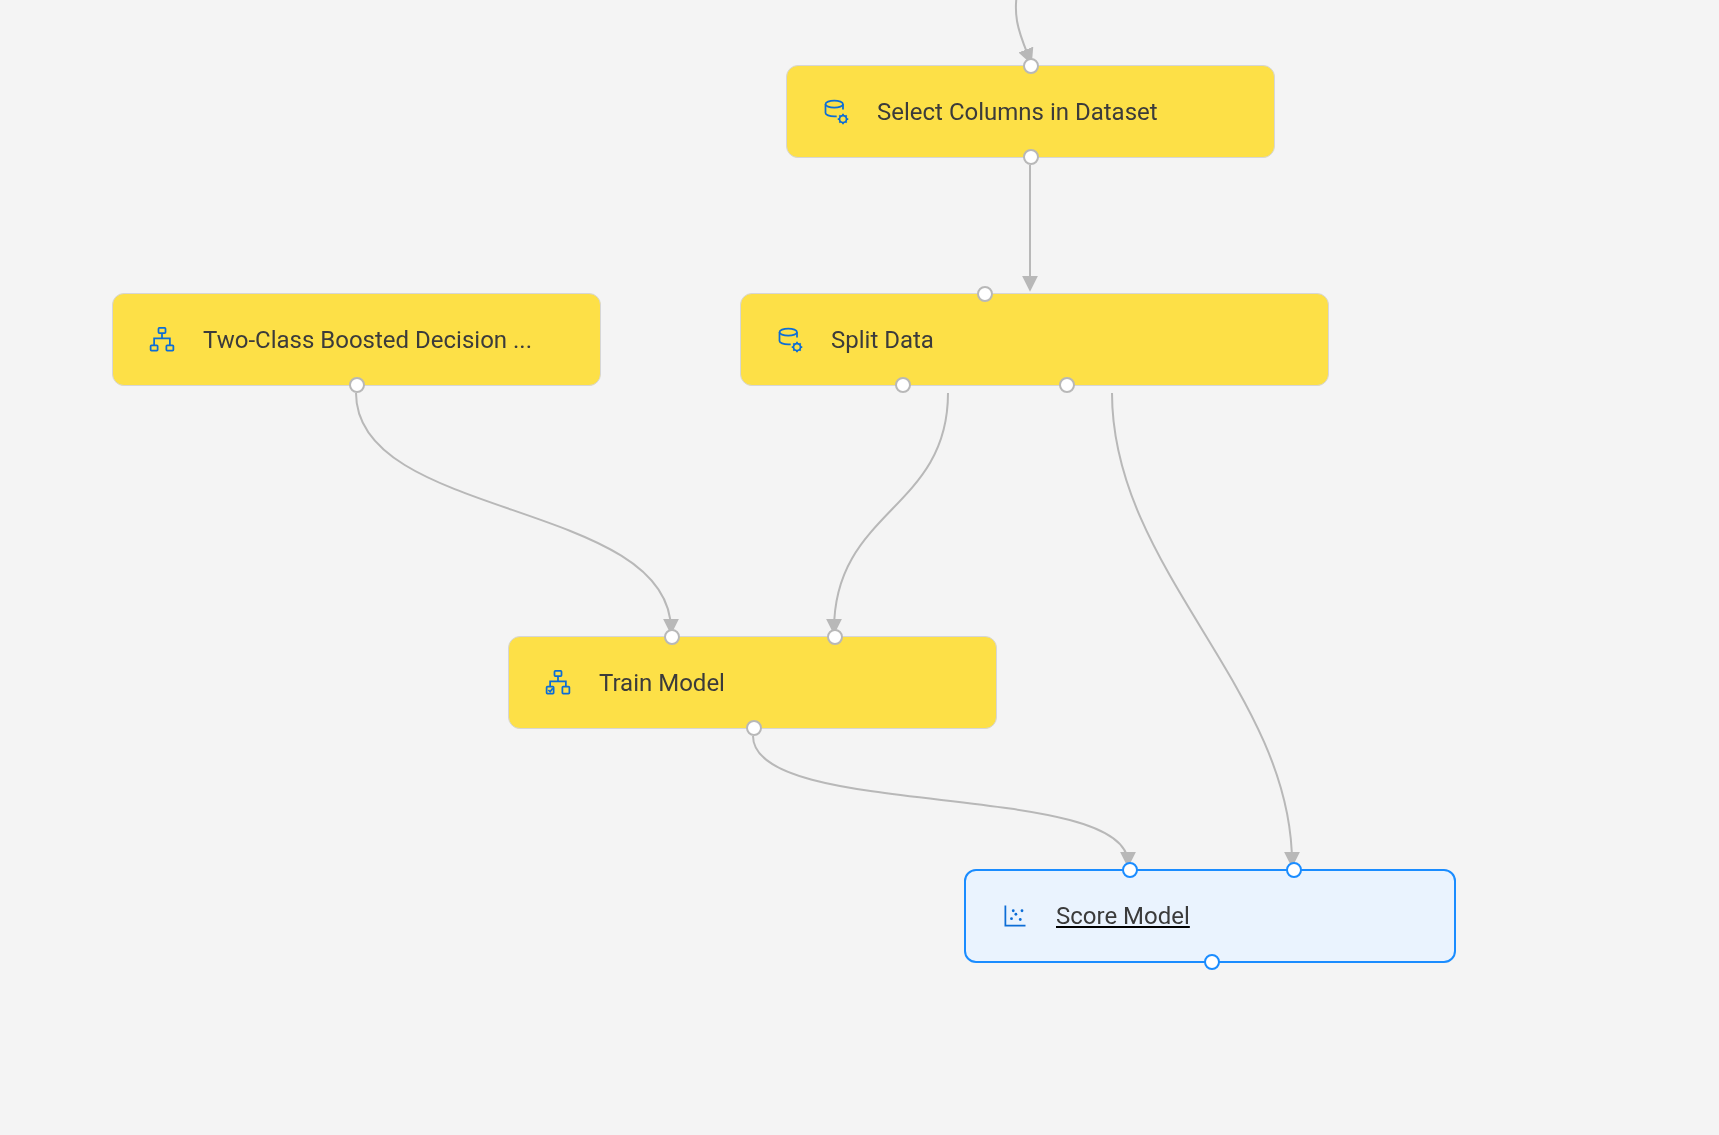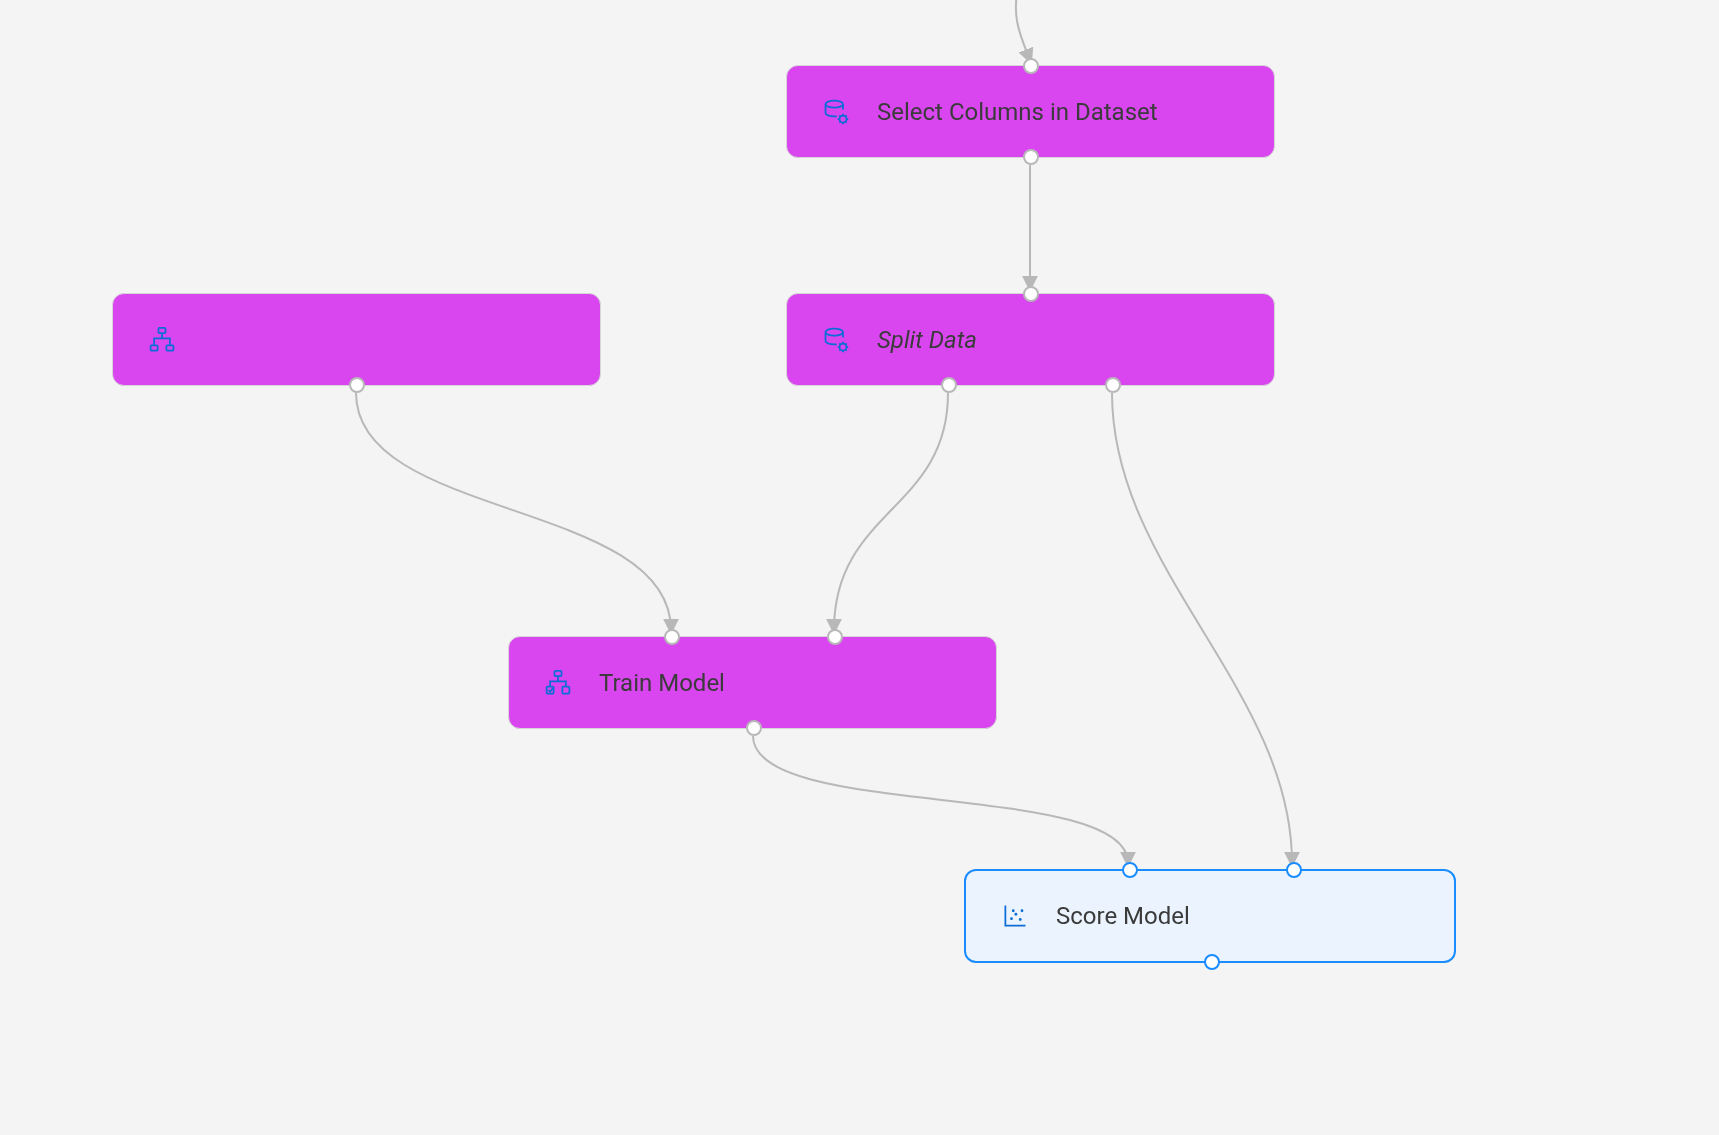--- a/index.html
+++ b/index.html
@@ -19,21 +19,21 @@
   }
   svg.edges {
     position: absolute;
     left: 0; top: 0;
     width: 1719px;
     height: 1135px;
     pointer-events: none;
   }
   .node {
     position: absolute;
-    background: #d946ef;
+    background: #fde047;
     border: 1px solid #d6d6d6;
     border-radius: 12px;
     box-sizing: border-box;
     display: flex;
     align-items: center;
     padding: 0 34px;
     cursor: grab;
   }
   .node.selected {
     background: #eaf3fe;
@@ -97,21 +97,21 @@
         <path d="M24 7 v6"></path>
         <circle cx="24" cy="24" r="4"></circle>
         <path d="M24 18 v2 M24 28 v2 M18 24 h2 M28 24 h2 M19.8 19.8 l1.4 1.4 M26.8 26.8 l1.4 1.4 M28.2 19.8 l-1.4 1.4 M21.2 26.8 l-1.4 1.4"></path>
       </svg>
     </span>
     <span class="label">Select Columns in Dataset</span>
     <span class="port" style="left:236px; top:-8px;"></span>
     <span class="port" style="left:236px; bottom:-8px;"></span>
   </div>
 
-  <div class="node" style="left:786px; top:293px; width:489px; height:93px;font-style:italic;">
+  <div class="node" style="left:740px; top:293px; width:589px; height:93px;">
     <span class="icon">
       <svg viewBox="0 0 32 32" width="28" height="28" fill="none" stroke="currentColor" stroke-width="2">
         <ellipse cx="14" cy="7" rx="10" ry="4"></ellipse>
         <path d="M4 7 v10 c0 2.2 4.5 4 10 4 1 0 2 0 2.8-.1"></path>
         <path d="M24 7 v6"></path>
         <circle cx="24" cy="24" r="4"></circle>
         <path d="M24 18 v2 M24 28 v2 M18 24 h2 M28 24 h2 M19.8 19.8 l1.4 1.4 M26.8 26.8 l1.4 1.4 M28.2 19.8 l-1.4 1.4 M21.2 26.8 l-1.4 1.4"></path>
       </svg>
     </span>
     <span class="label">Split Data</span>
@@ -122,40 +122,41 @@
 
   <div class="node" style="left:112px; top:293px; width:489px; height:93px;">
     <span class="icon">
       <svg viewBox="0 0 32 32" width="28" height="28" fill="none" stroke="currentColor" stroke-width="2">
         <rect x="12" y="2" width="8" height="6" rx="1"></rect>
         <rect x="3" y="22" width="8" height="6" rx="1"></rect>
         <rect x="21" y="22" width="8" height="6" rx="1"></rect>
         <path d="M16 8 v6 M16 14 h-9 v8 M16 14 h9 v8"></path>
       </svg>
     </span>
+    <span class="label">Two-Class Boosted Decision ...</span>
     <span class="port" style="left:236px; bottom:-8px;"></span>
   </div>
 
   <div class="node" style="left:508px; top:636px; width:489px; height:93px;align-items:center;">
     <span class="icon">
       <svg viewBox="0 0 32 32" width="28" height="28" fill="none" stroke="currentColor" stroke-width="2">
         <rect x="12" y="2" width="8" height="6" rx="1"></rect>
         <path d="M16 8 v6 M16 14 h-9 v6 M16 14 h9 v6"></path>
         <rect x="3" y="20" width="8" height="8" rx="1"></rect>
         <path d="M5 24 l2 2 l3 -4"></path>
         <rect x="21" y="20" width="8" height="8" rx="1"></rect>
       </svg>
     </span>
     <span class="label">Train Model</span>
     <span class="port" style="left:155px; top:-8px;"></span>
     <span class="port" style="left:318px; top:-8px;"></span>
     <span class="port" style="left:237px; bottom:-8px;"></span>
   </div>
 
-  <div class="node selected" style="left:964px; top:869px; width:492px; height:94px;">
+  <div class="node selected" style="left:964px; top:869px; width:492px; height:94px;text-decoration:underline;">
     <span class="icon">
       <svg viewBox="0 0 32 32" width="28" height="28" fill="none" stroke="currentColor" stroke-width="2">
         <path d="M5 4 v23 h23"></path>
         <circle cx="12" cy="19" r="1.6" fill="currentColor" stroke="none"></circle>
         <circle cx="17" cy="14" r="1.6" fill="currentColor" stroke="none"></circle>
         <circle cx="22" cy="20" r="1.6" fill="currentColor" stroke="none"></circle>
         <circle cx="24" cy="10" r="1.6" fill="currentColor" stroke="none"></circle>
         <circle cx="14" cy="10" r="1.6" fill="currentColor" stroke="none"></circle>
       </svg>
     </span>

